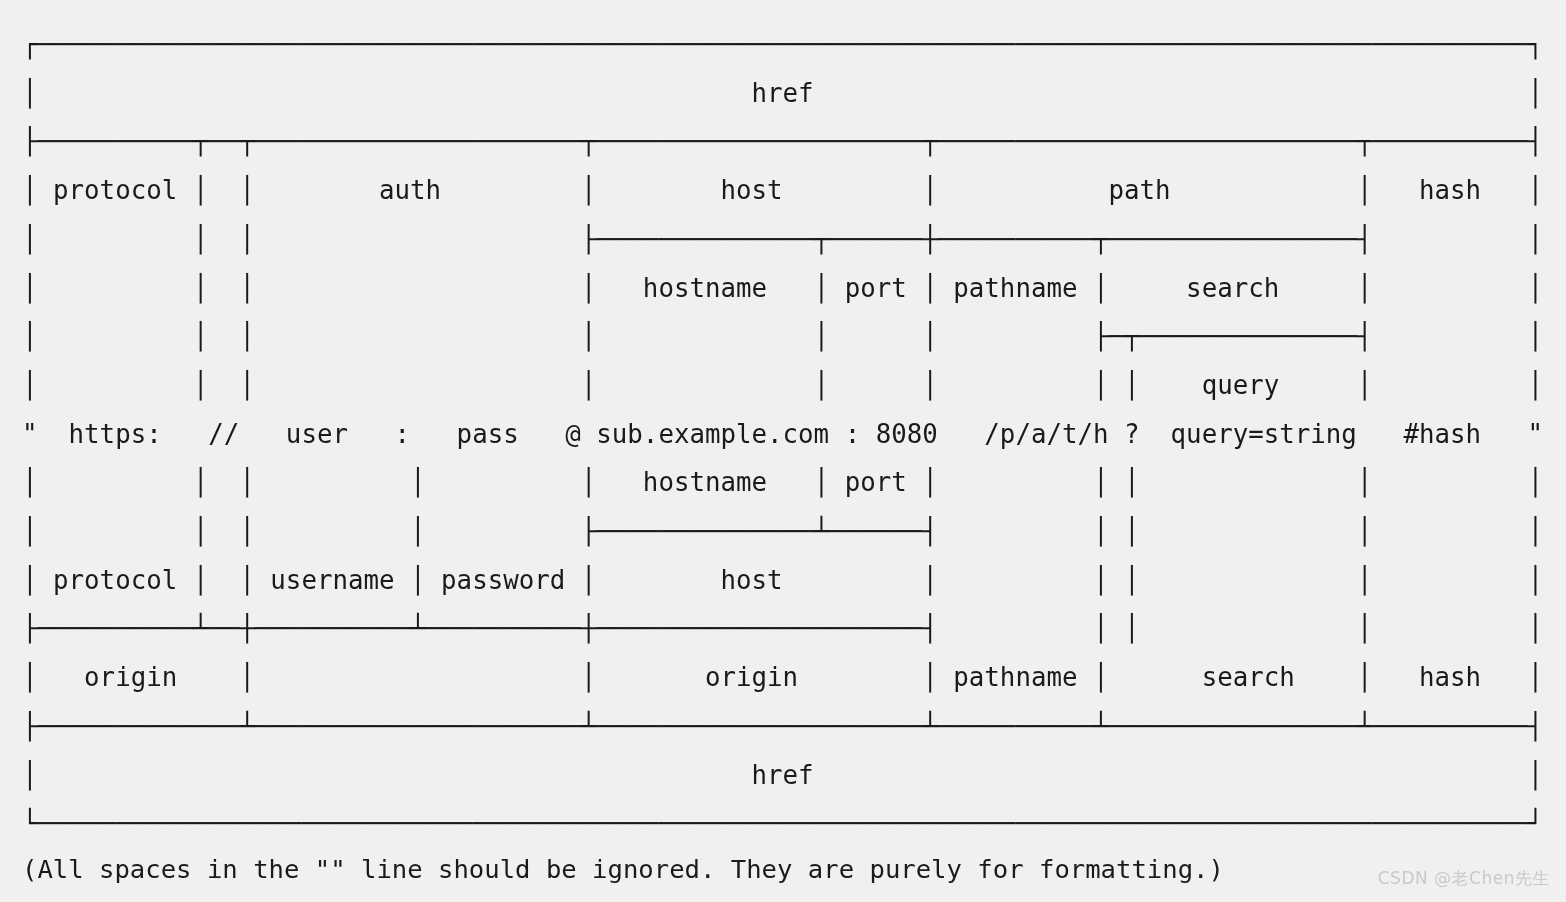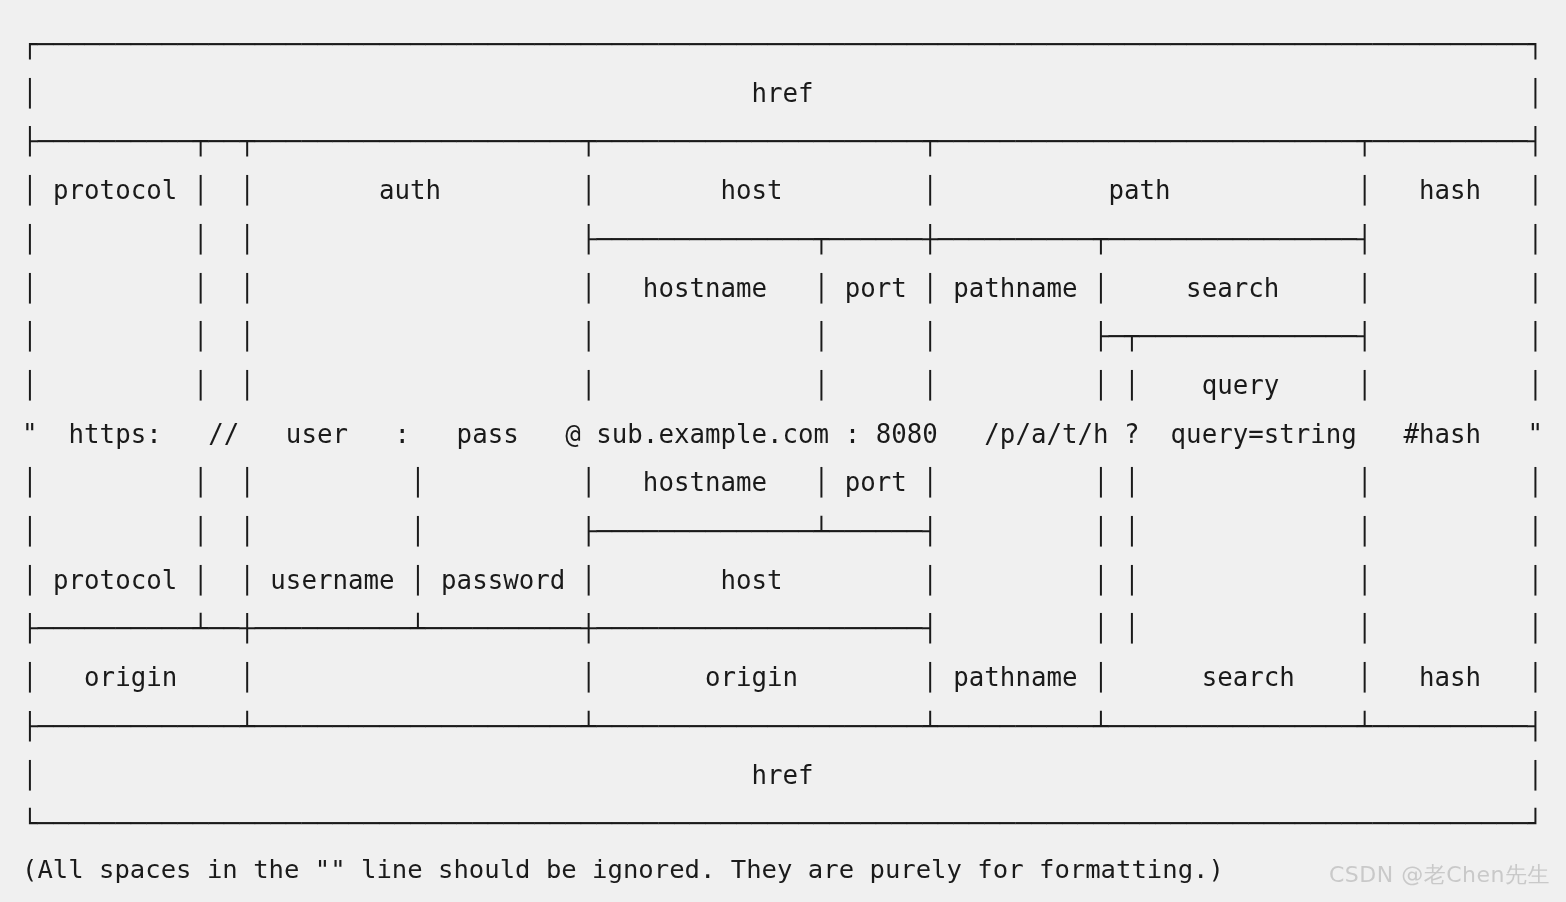--- a/index.html
+++ b/index.html
@@ -47,21 +47,21 @@
     font-size: 25.6px;
     line-height: 40px;
     white-space: pre;
     color: #1a1a1a;
   }
   .watermark {
     position: absolute;
     right: 16px;
     bottom: 12px;
     font-family: "DejaVu Sans", "Liberation Sans", sans-serif;
-    font-size: 22px;
+    font-size: 17px;
     color: #c9c9c9;
     letter-spacing: 0.5px;
     white-space: pre;
   }
 </style>
 </head>
 <body>
 
 <div id="diagram">
   <pre class="ascii-art" style="font-size: 25.7961px; line-height: 48.7059px; top: 20px;">┌────────────────────────────────────────────────────────────────────────────────────────────────┐

